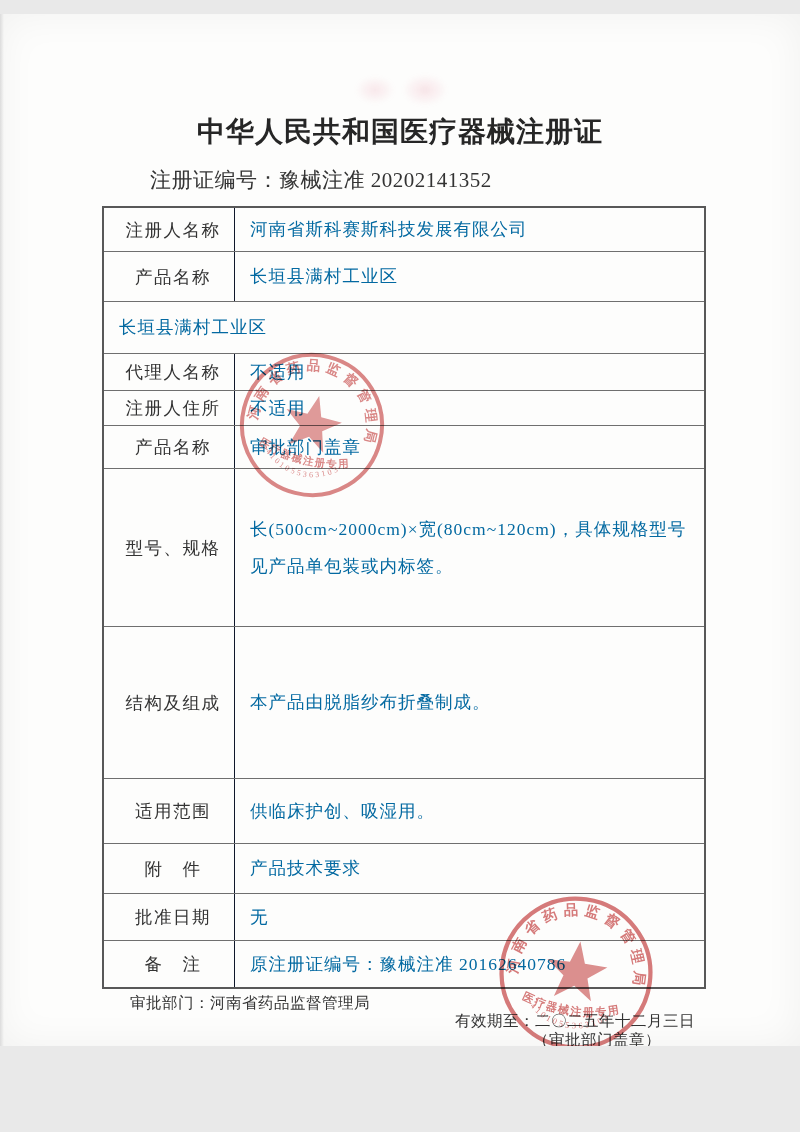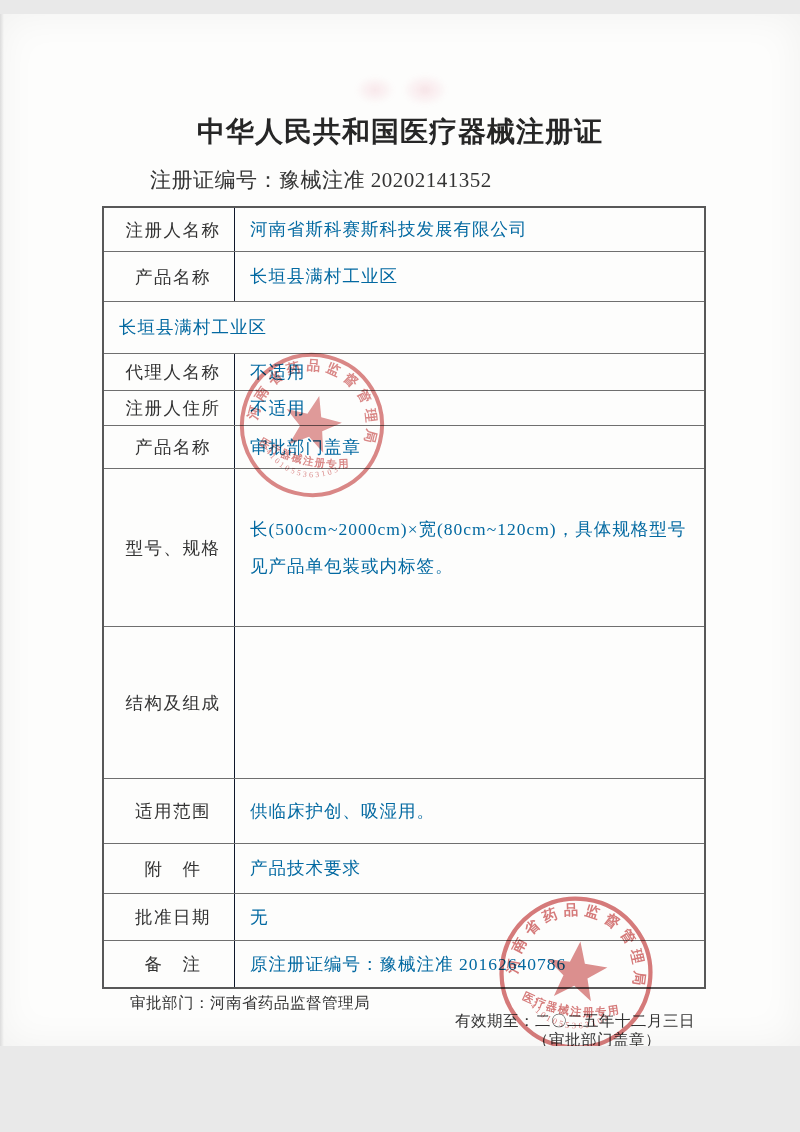--- a/index.html
+++ b/index.html
@@ -86,20 +86,21 @@
       <div class="th">产品名称</div>
       <div class="td">审批部门盖章</div>
     </div>
     <div class="row r6">
       <div class="th">型号、规格</div>
       <div class="td">长(500cm~2000cm)×宽(80cm~120cm)，具体规格型号
 见产品单包装或内标签。</div>
     </div>
     <div class="row r7">
       <div class="th">结构及组成</div>
+      <div class="td">本产品由脱脂纱布折叠制成。</div>
     </div>
     <div class="row r8">
       <div class="th">适用范围</div>
       <div class="td">供临床护创、吸湿用。</div>
     </div>
     <div class="row r9">
       <div class="th">附　件</div>
       <div class="td">产品技术要求</div>
     </div>
     <div class="row r10">

